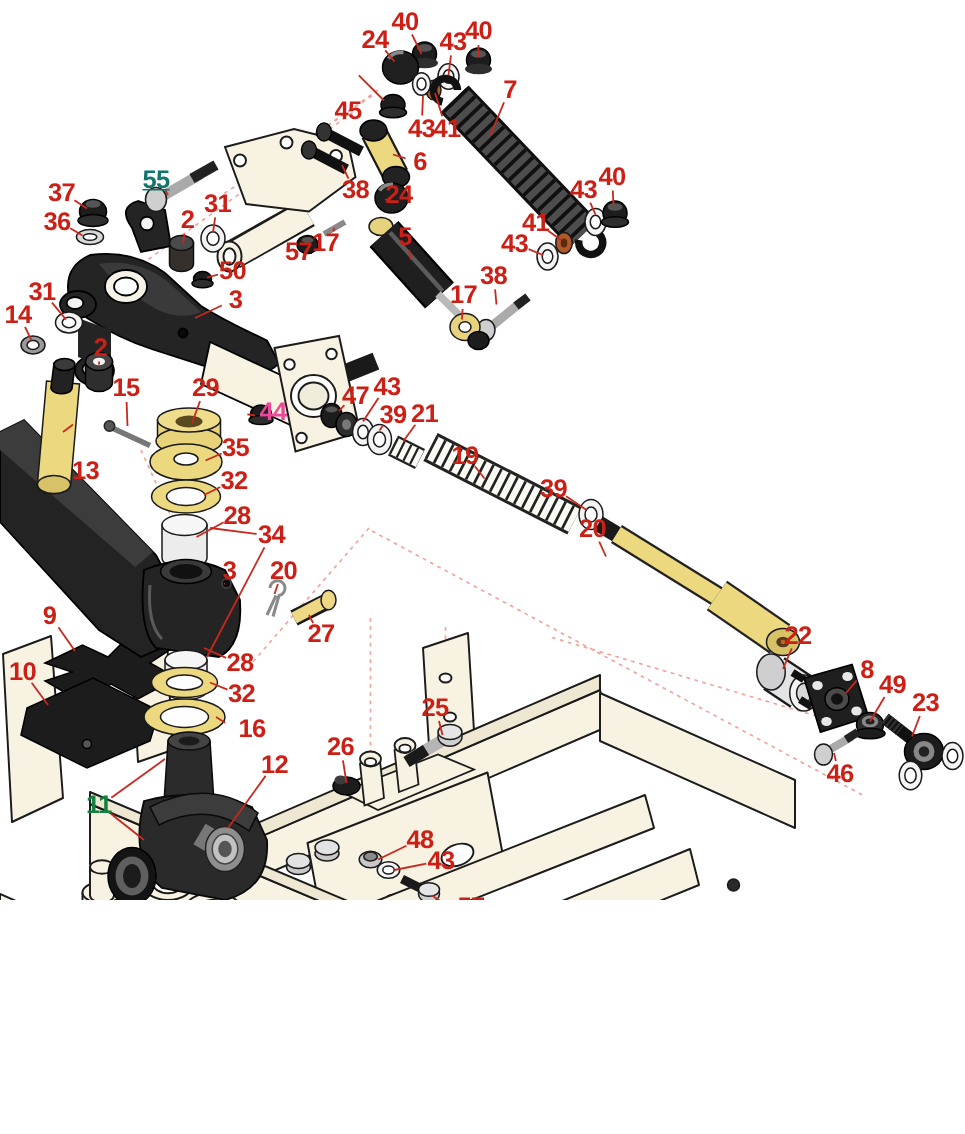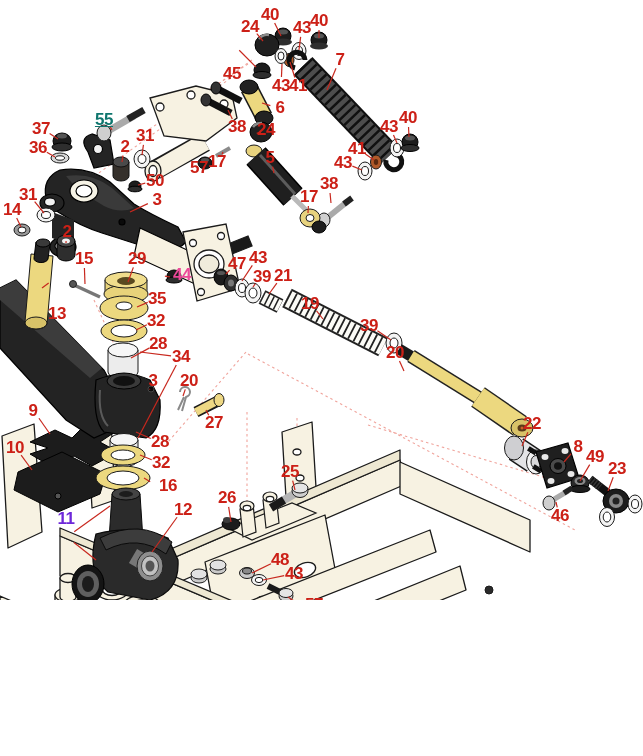--- a/index.html
+++ b/index.html
@@ -524,21 +524,21 @@
       <div class="callout" style="left: 532px; top: 424px; color: rgb(204, 32, 23);">22</div>
       <div class="callout" style="left: 578px; top: 447px; color: rgb(204, 32, 23);">8</div>
       <div class="callout" style="left: 595px; top: 457px; color: rgb(204, 32, 23);">49</div>
       <div class="callout" style="left: 617px; top: 469px; color: rgb(204, 32, 23);">23</div>
       <div class="callout" style="left: 560px; top: 516px; color: rgb(204, 32, 23);">46</div>
       <div class="callout" style="left: 33px; top: 411px; color: rgb(204, 32, 23);">9</div>
       <div class="callout" style="left: 15px; top: 448px; color: rgb(204, 32, 23);">10</div>
       <div class="callout" style="left: 160px; top: 442px; color: rgb(204, 32, 23);">28</div>
       <div class="callout" style="left: 161px; top: 463px; color: rgb(204, 32, 23);">32</div>
       <div class="callout" style="left: 168px; top: 486px; color: rgb(204, 32, 23);">16</div>
-      <div class="callout" style="left: 66px; top: 519px; color: #6d28d9;">11</div>
+      <div class="callout" style="left: 66px; top: 537px; color: #15803d;">11</div>
       <div class="callout" style="left: 183px; top: 510px; color: rgb(204, 32, 23);">12</div>
       <div class="callout" style="left: 227px; top: 498px; color: rgb(204, 32, 23);">26</div>
       <div class="callout" style="left: 290px; top: 472px; color: rgb(204, 32, 23);">25</div>
       <div class="callout" style="left: 280px; top: 560px; color: rgb(204, 32, 23);">48</div>
       <div class="callout" style="left: 294px; top: 574px; color: rgb(204, 32, 23);">43</div>
       <div class="callout" style="left: 314px; top: 605px; color: rgb(204, 32, 23);">57</div>
     </div>
 </div>
 
 </body></html>

